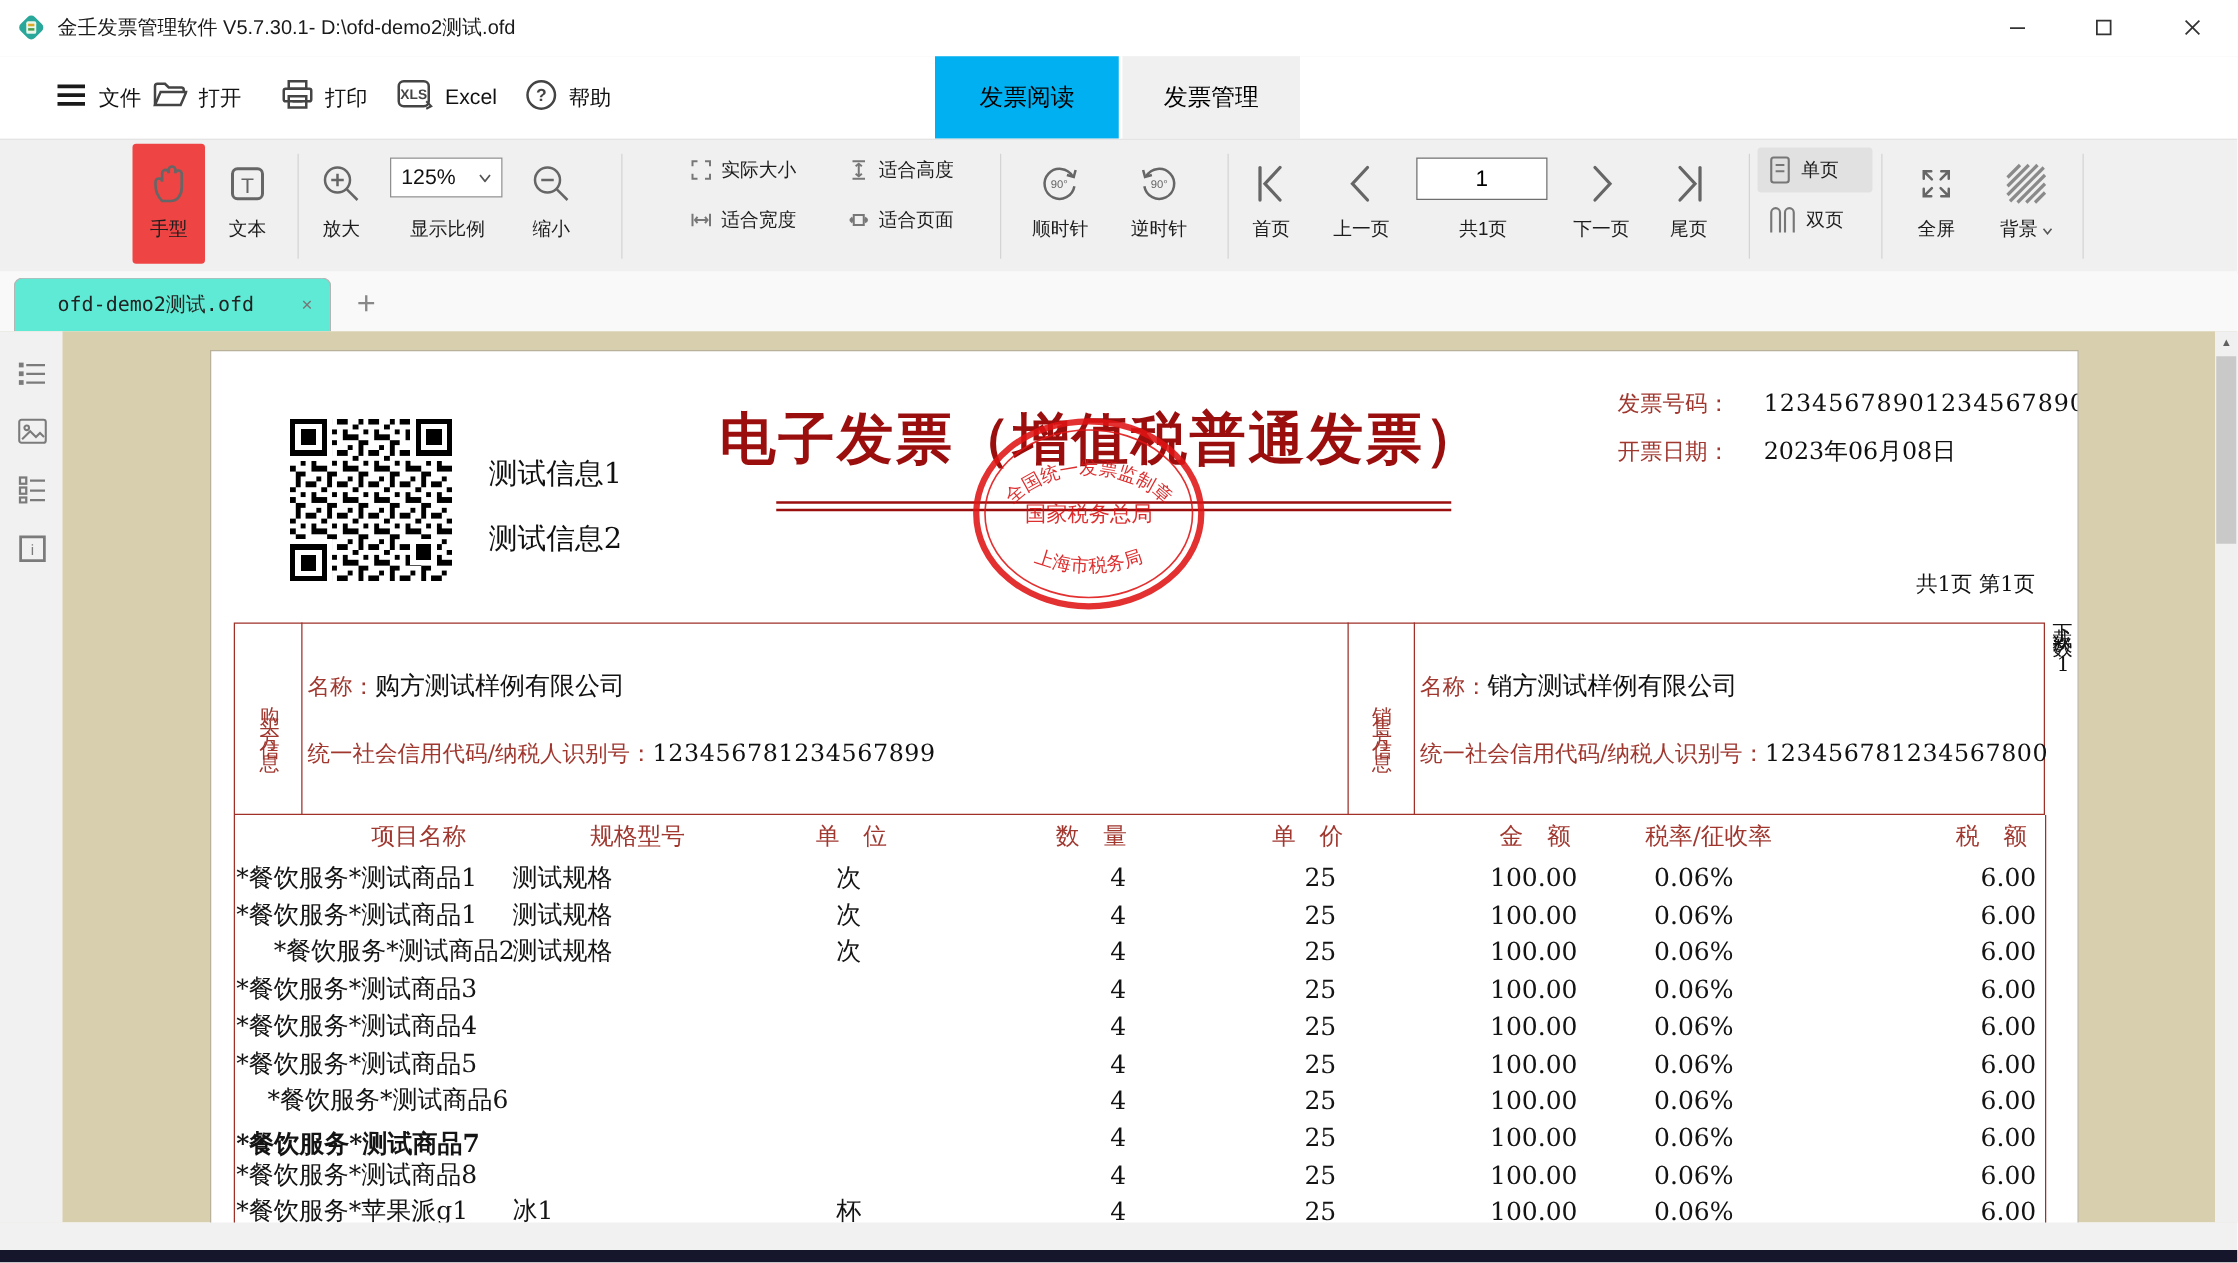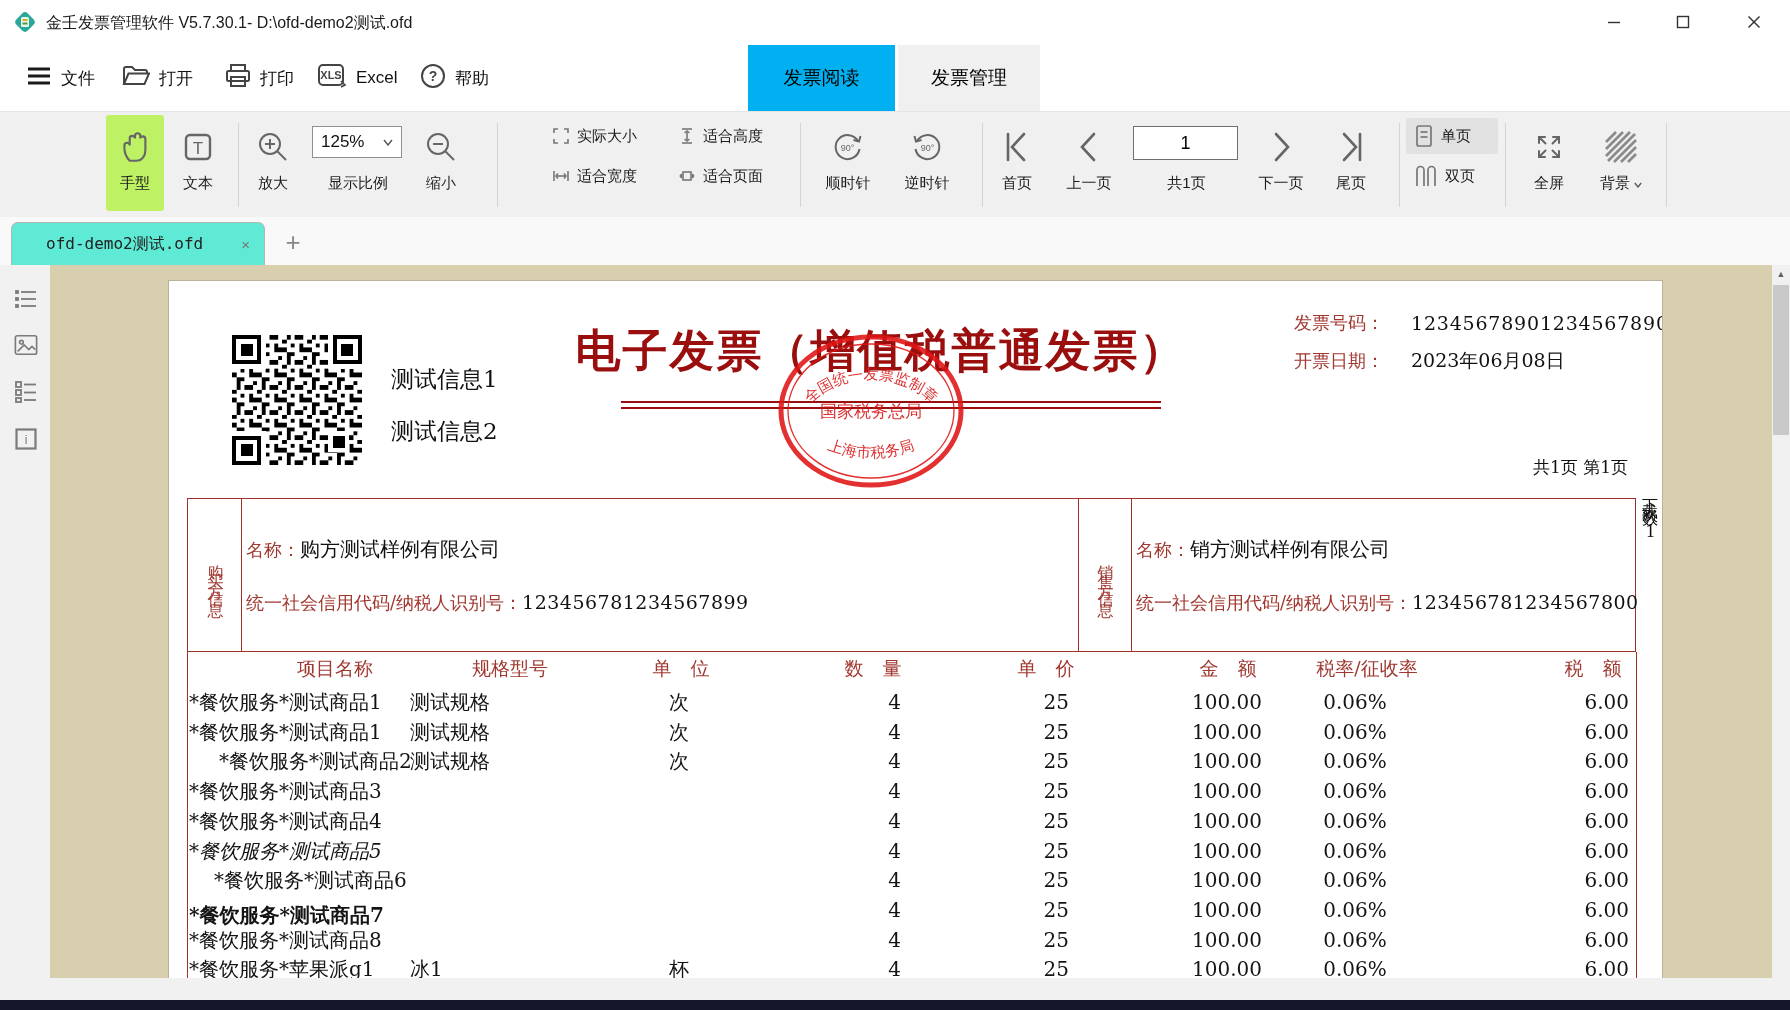--- a/index.html
+++ b/index.html
@@ -17,21 +17,21 @@
   .menubar{position:absolute;left:0;top:45px;width:100%;height:66px;background:#fff;}
   .menu-item{position:absolute;top:0;height:66px;display:flex;align-items:center;gap:9px;font-size:17px;color:#111;cursor:default;}
   .menu-item svg{stroke:#444;fill:none;stroke-width:2;}
   .navtab{position:absolute;top:0;height:66px;display:flex;align-items:center;justify-content:center;font-size:19px;color:#000;}
   .navtab.active{background:#00B0F0;}
   .navtab.inactive{background:#f0f0f0;}
 
   
   .toolbar{position:absolute;left:0;top:111px;width:100%;height:106px;background:#f0f0f0;border-top:1px solid #e4e4e4;border-bottom:1px solid #dedede;}
   .tool{position:absolute;top:3px;width:58px;height:96px;display:flex;flex-direction:column;align-items:center;justify-content:flex-start;padding-top:11px;box-sizing:border-box;border-radius:3px;}
-  .tool.sel{background:#bef264;}
+  .tool.sel{background:#ef4444;}
   .tool .ic{height:42px;display:flex;align-items:center;justify-content:center;}
   .tool .lb{font-size:15px;color:#1c1c1c;margin-top:6px;white-space:nowrap;}
   .tool svg{stroke:#666;fill:none;stroke-width:2;}
   .sep{position:absolute;top:11px;height:84px;width:1px;background:#d4d4d4;}
   .zoomgroup{position:absolute;left:312px;top:14px;width:92px;text-align:center;}
   .zoombox{width:90px;height:32px;background:#fff;border:1px solid #8f8f8f;display:flex;align-items:center;box-sizing:border-box;padding:0 8px;font-size:17px;color:#111;justify-content:space-between;}
   .zoomlbl{font-size:15px;color:#1c1c1c;margin-top:16px;}
   .fitgroup{position:absolute;top:6px;display:flex;flex-direction:column;gap:4px;}
   .fitrow{display:flex;align-items:center;gap:7px;height:36px;font-size:15px;color:#1c1c1c;white-space:nowrap;}
   .fitrow svg{stroke:#777;fill:none;stroke-width:1.6;}
@@ -111,21 +111,21 @@
       </div>
     <div class="winbtn" style="left:1729px;">
         <svg width="14" height="14" viewBox="0 0 14 14">
           <line x1="1.5" y1="1.5" x2="12.5" y2="12.5"></line>
           <line x1="12.5" y1="1.5" x2="1.5" y2="12.5"></line>
         </svg>
       </div>
   </div>
 
   <div class="menubar">
-    <div class="menu-item" style="left:26px;">
+    <div class="menu-item" style="left:44px;">
       <span><svg width="26" height="24" viewBox="0 0 26 24">
             <g stroke="#1a1a1a" stroke-width="3">
               <line x1="2" y1="5" x2="24" y2="5"></line>
               <line x1="2" y1="12" x2="24" y2="12"></line>
               <line x1="2" y1="19" x2="24" y2="19"></line>
             </g>
           </svg></span>
       <span>文件</span>
     </div>
     <div class="menu-item" style="left:122px;">
@@ -523,21 +523,21 @@
           <span class="td" style="left: 900px; top: 510.1px; transform: translate(-100%, -50%);">25</span>
           <span class="td" style="left: 1093px; top: 510.1px; transform: translate(-100%, -50%);">100.00</span>
           <span class="td" style="left: 1186px; top: 510.1px; transform: translate(-50%, -50%);">0.06%</span>
           <span class="td" style="left: 1460px; top: 510.1px; transform: translate(-100%, -50%);">6.00</span>
           <span class="td" style="left: 20px; top: 539.8px; transform: translate(0px, -50%);">*餐饮服务*测试商品4</span>
           <span class="td" style="left: 732px; top: 539.8px; transform: translate(-100%, -50%);">4</span>
           <span class="td" style="left: 900px; top: 539.8px; transform: translate(-100%, -50%);">25</span>
           <span class="td" style="left: 1093px; top: 539.8px; transform: translate(-100%, -50%);">100.00</span>
           <span class="td" style="left: 1186px; top: 539.8px; transform: translate(-50%, -50%);">0.06%</span>
           <span class="td" style="left: 1460px; top: 539.8px; transform: translate(-100%, -50%);">6.00</span>
-          <span class="td" style="left: 20px; top: 569.5px; transform: translate(0px, -50%); font-style: italic;">*餐饮服务*测试商品5</span>
+          <span class="td" style="left: 20px; top: 569.5px; transform: translate(0px, -50%);">*餐饮服务*测试商品5</span>
           <span class="td" style="left: 732px; top: 569.5px; transform: translate(-100%, -50%);">4</span>
           <span class="td" style="left: 900px; top: 569.5px; transform: translate(-100%, -50%);">25</span>
           <span class="td" style="left: 1093px; top: 569.5px; transform: translate(-100%, -50%);">100.00</span>
           <span class="td" style="left: 1186px; top: 569.5px; transform: translate(-50%, -50%);">0.06%</span>
           <span class="td" style="left: 1460px; top: 569.5px; transform: translate(-100%, -50%);">6.00</span>
           <span class="td" style="left: 20px; top: 599.2px; transform: translate(0px, -50%); padding-left: 25px;">*餐饮服务*测试商品6</span>
           <span class="td" style="left: 732px; top: 599.2px; transform: translate(-100%, -50%);">4</span>
           <span class="td" style="left: 900px; top: 599.2px; transform: translate(-100%, -50%);">25</span>
           <span class="td" style="left: 1093px; top: 599.2px; transform: translate(-100%, -50%);">100.00</span>
           <span class="td" style="left: 1186px; top: 599.2px; transform: translate(-50%, -50%);">0.06%</span>

